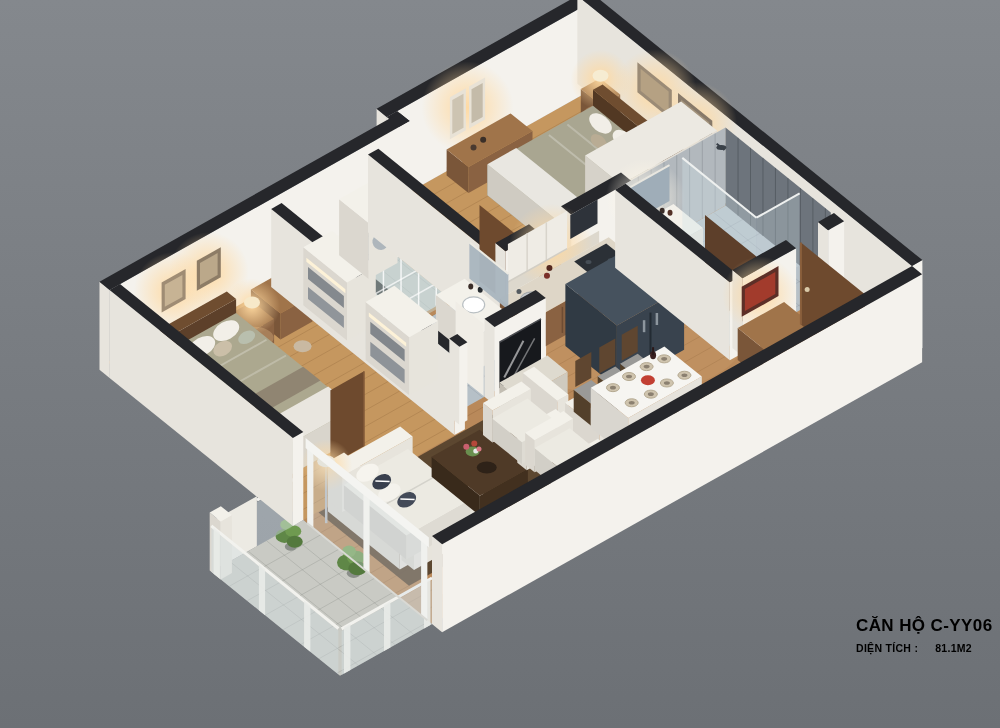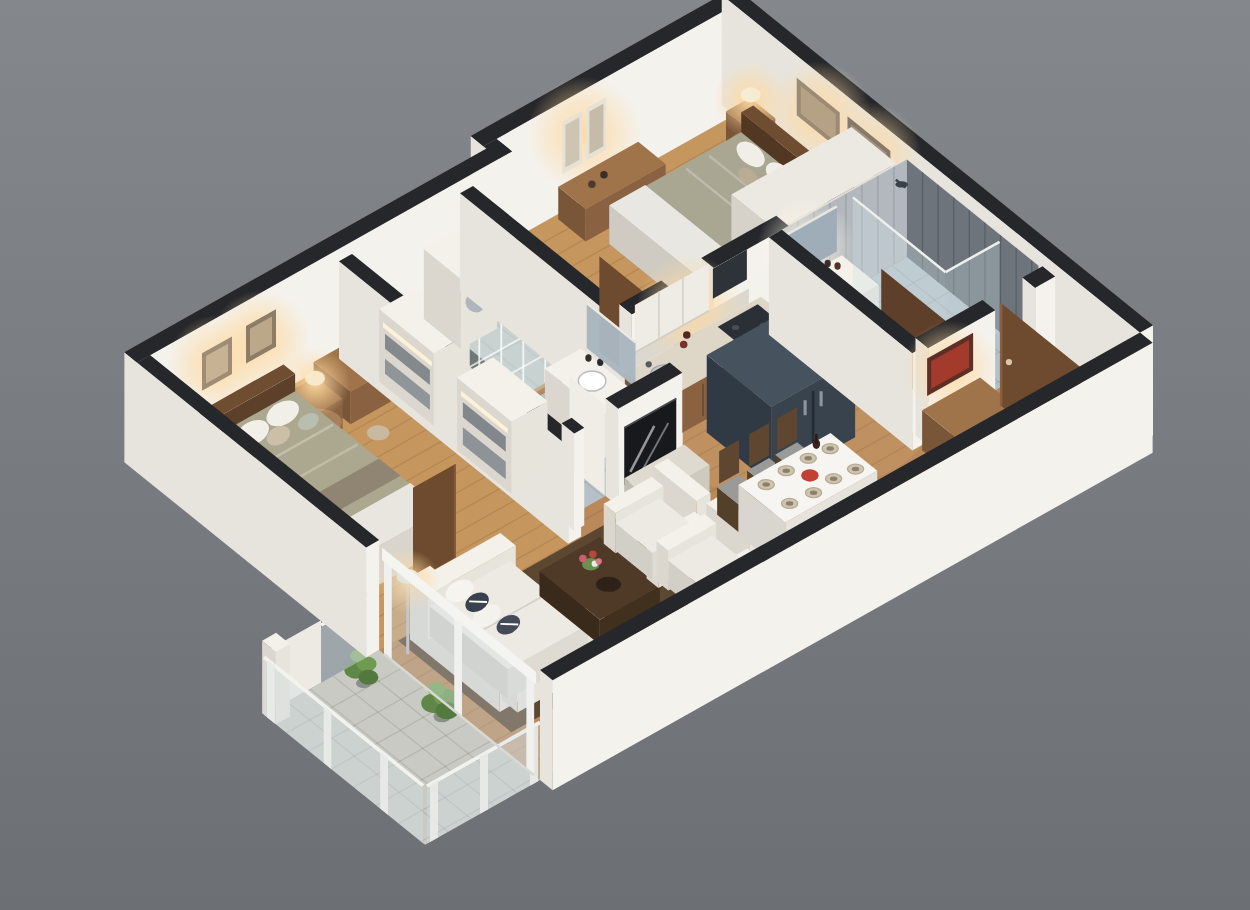--- a/index.html
+++ b/index.html
@@ -631,13 +631,20 @@
         <polygon points="109.6,377.9 292.9,525.9 292.9,437.9 109.6,289.9" fill="#e7e4dd"></polygon>
         <polygon points="292.9,525.9 303.3,520.0 303.3,432.0 292.9,437.9" fill="#f4f2ed"></polygon>
         <polygon points="109.6,289.9 120.0,284.0 303.3,432.0 292.9,437.9" fill="#26272b"></polygon>
       </g>
       <g>
         <polygon points="432.0,624.0 442.1,632.2 442.1,544.2 432.0,536.0" fill="#e7e4dd"></polygon>
         <polygon points="442.1,632.2 922.1,362.2 922.1,274.2 442.1,544.2" fill="#f4f2ed"></polygon>
         <polygon points="432.0,536.0 912.0,266.0 922.1,274.2 442.1,544.2" fill="#26272b"></polygon>
       </g>
     </svg>
+  <div class="caption">
+    <div class="cap-title">CĂN HỘ C-YY06</div>
+    <div class="cap-row">
+      <span>DIỆN TÍCH :</span>
+      <span>81.1M2</span>
+    </div>
+  </div>
 </div>
 
 </body></html>

